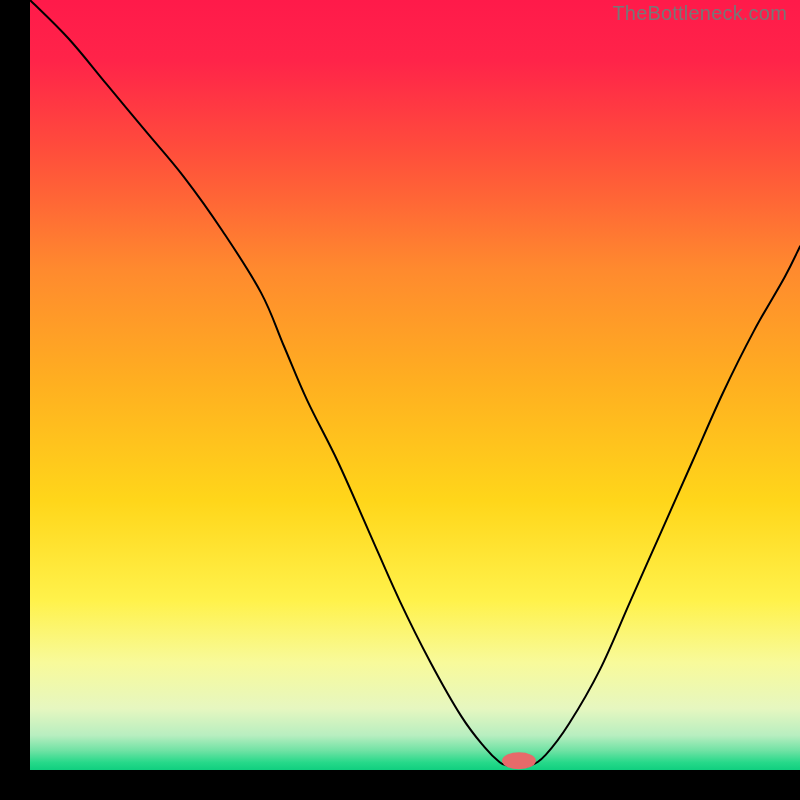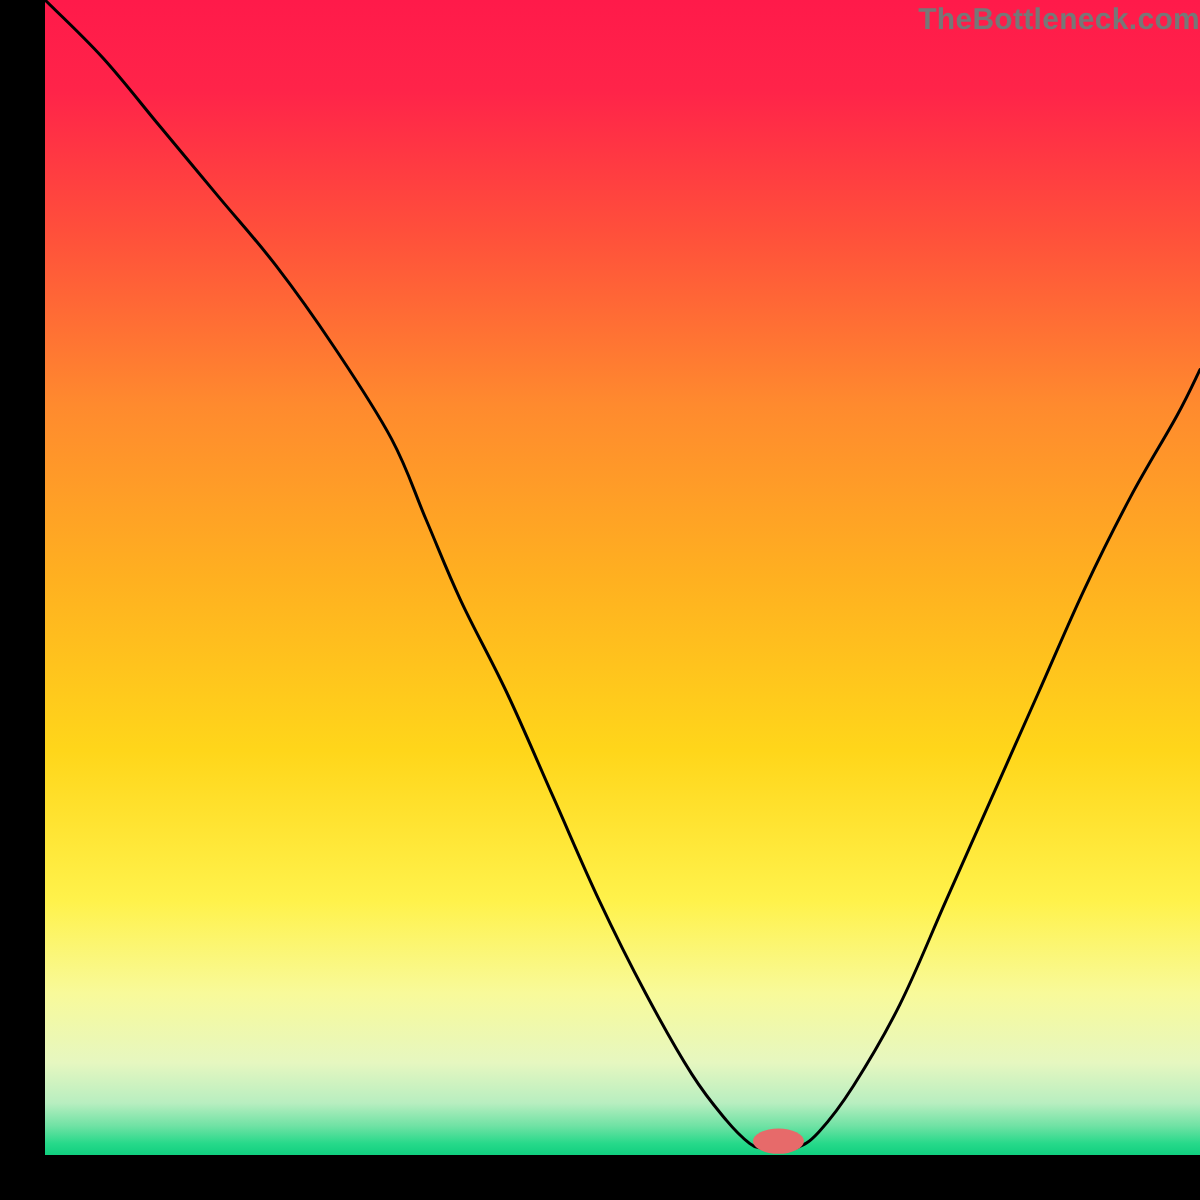--- a/index.html
+++ b/index.html
@@ -19,24 +19,24 @@
   .plot-area {
     position: absolute;
     left: 30px;
     top: 0px;
     width: 770px;
     height: 770px;
   }
   .watermark {
     position: absolute;
     top: 2px;
-    right: 0;
+    right: 13px;
     color: #777;
     font-size: 20px;
-    font-weight: 700;
+    font-weight: 400;
     letter-spacing: 0.2px;
     user-select: none;
   }
   svg { display: block; }
 </style>
 </head>
 <body>
 
 <div class="container">
 

